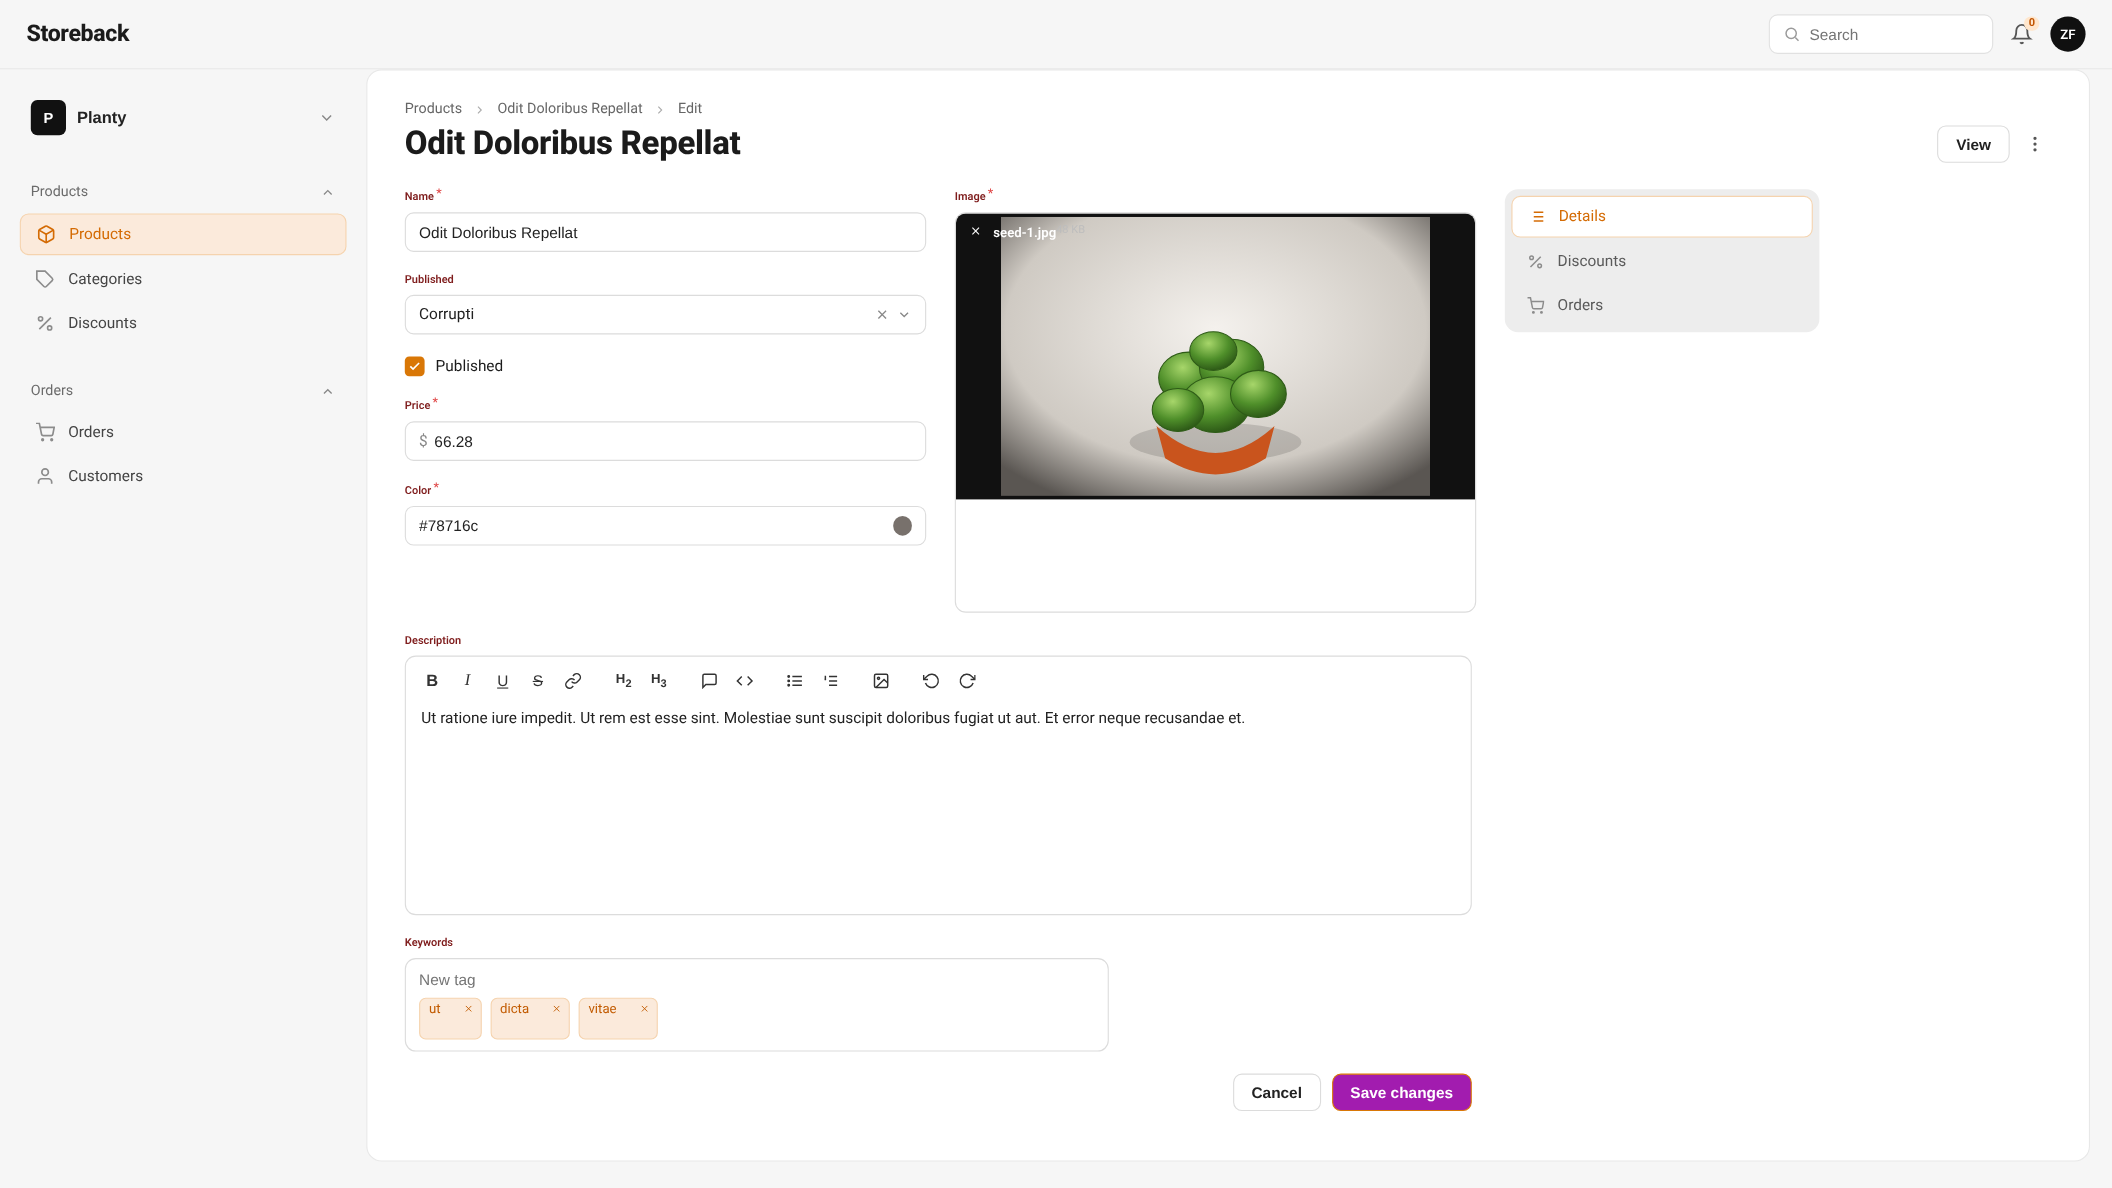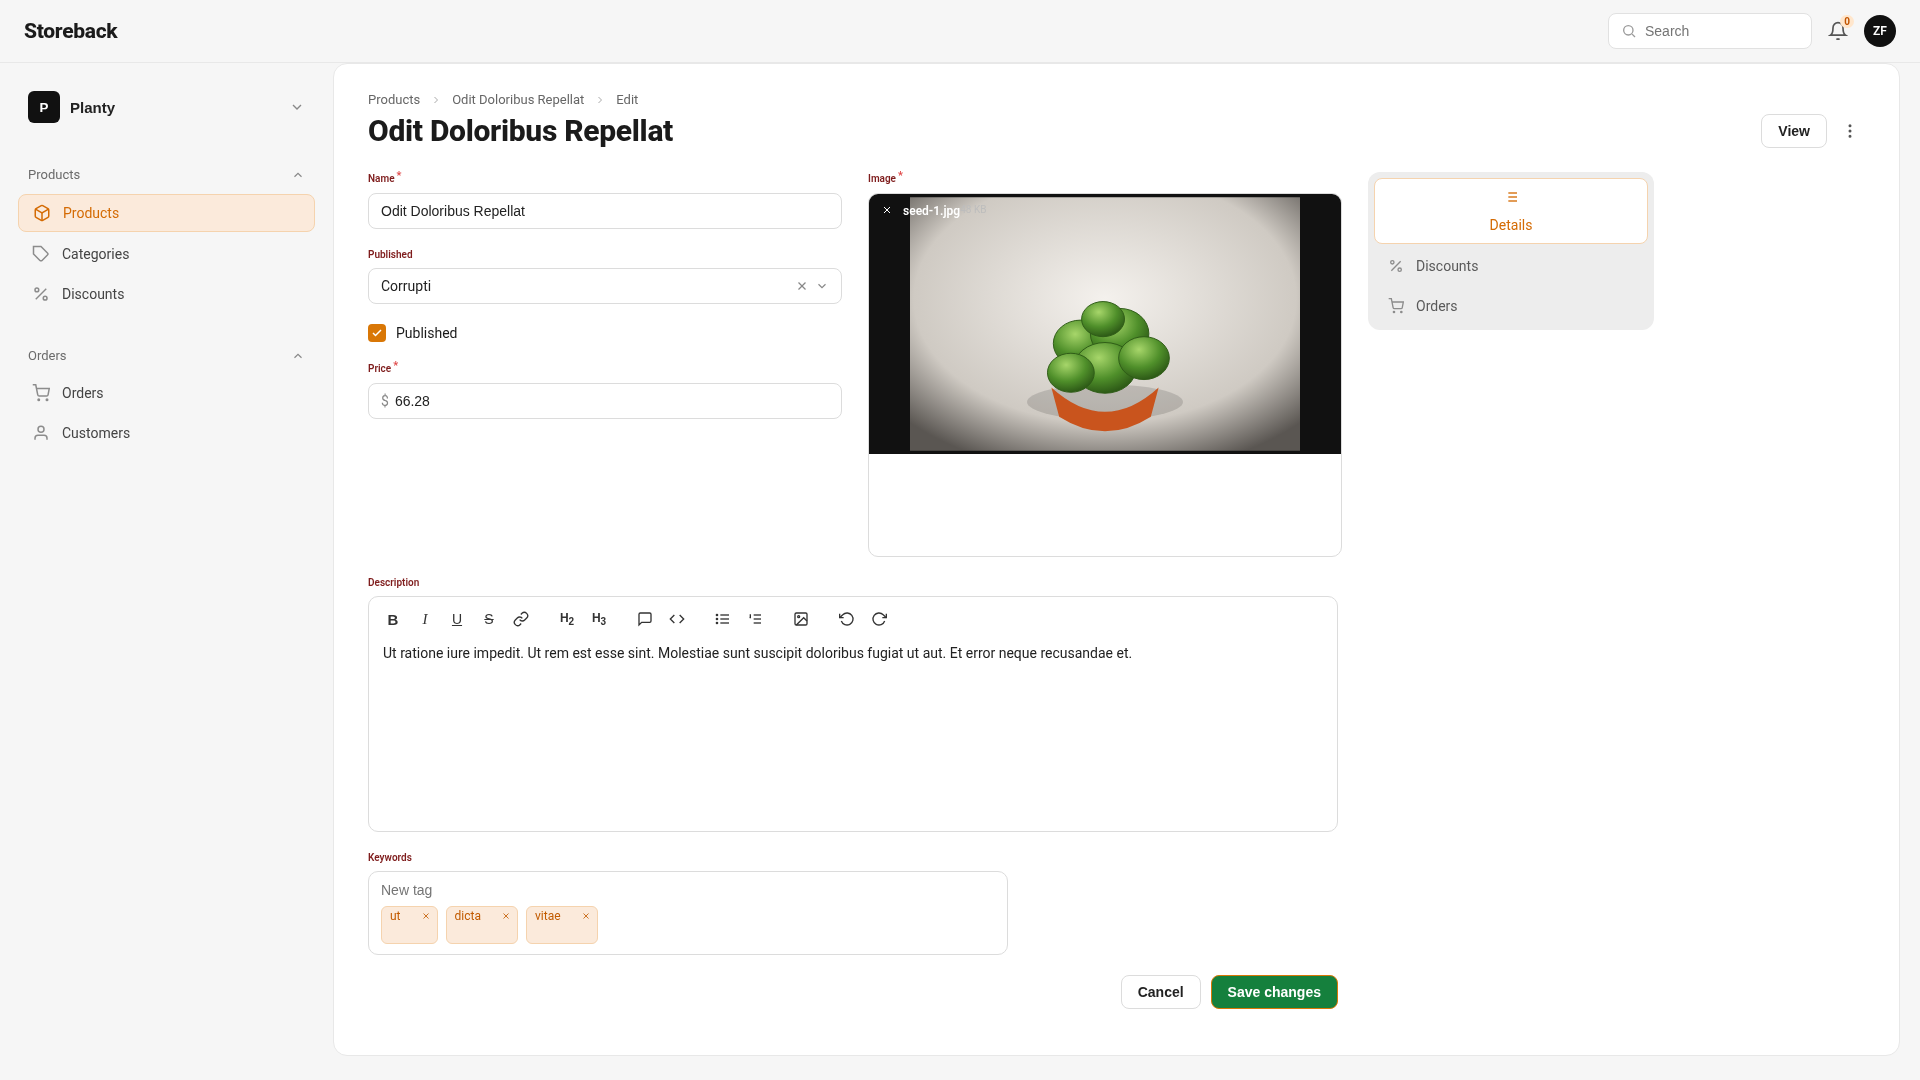--- a/index.html
+++ b/index.html
@@ -99,21 +99,21 @@
   .btn {
     border:1px solid #dcdcdc; background:#fff; color:#222;
     border-radius:8px; padding: 8px 16px; font-size:14px; font-weight:600;
     cursor:pointer;
     text-align:center;
   }
   .btn-icon {
     border:none; background:transparent; padding:6px; cursor:pointer;
     display:flex; align-items:center; justify-content:center;
   }
-  .btn-primary { background:#15803d; border:1px solid #d97706; color:#fff; }
+  .btn-primary { background:#a21caf; border:1px solid #d97706; color:#fff; }
 
   
   .form-region { display:flex; gap: 26px; }
   .col-left { flex: 0 0 474px; display:flex; flex-direction:column; gap: 20px; }
   .col-mid  { flex: 0 0 474px; display:flex; flex-direction:column; gap: 20px; }
   .col-right { flex: 0 0 286px; }
 
   .field-label { font-size: 10px; color:#7f1d1d; font-weight:600; margin-bottom:8px; display:block; }
   .req::after { content:"*"; color:#e04848; margin-left:2px; font-size:11px; position:relative; top:-3px; }
 
@@ -189,21 +189,21 @@
 
   
   .side-tabs {
     background:#ededed; border-radius:12px; padding:6px; display:flex; flex-direction:column; gap:4px;
   }
   .side-tab {
     display:flex; align-items:center; gap:12px;
     padding:10px 14px; border-radius:8px; cursor:pointer;
     color:#5a5a5a; font-size:14px;
   }
-  .side-tab.active { background:#fff; color:#d46b04; border:1px solid #f5d3ae;flex-direction:column; }
+  .side-tab.active { background:#fff; color:#d46b04; border:1px solid #f5d3ae; }
   .side-tab.active svg { stroke:#d46b04; }
   .side-tab svg { stroke:#8c8c8c; }
 
   .footer-actions {
     display:flex; justify-content:flex-end; gap:10px; margin-top: 20px; width: 970px;
   }
 
   svg { display:block; }
 </style>
 </head>
@@ -395,20 +395,27 @@
           </div>
 
           <div>
             <label class="field-label req">Price</label>
             <div class="price-wrap">
               <span class="currency">$</span>
               <input type="text" value="66.28" style="">
             </div>
           </div>
 
+          <div>
+            <label class="field-label req">Color</label>
+            <div class="color-input-wrap">
+              <input type="text" value="#78716c" style="">
+              <span class="color-swatch" style="background:#78716c"></span>
+            </div>
+          </div>
         </div>
 
         <div class="col-mid">
           <div>
             <label class="field-label req">Image</label>
             <div class="image-box">
               <div class="image-header">
                 <div class="image-topstrip" style="position:relative; z-index:2;">
                   <span class="image-close">
                     <svg width="12" height="12" viewBox="0 0 24 24" fill="none" stroke="#fff" stroke-width="2">

